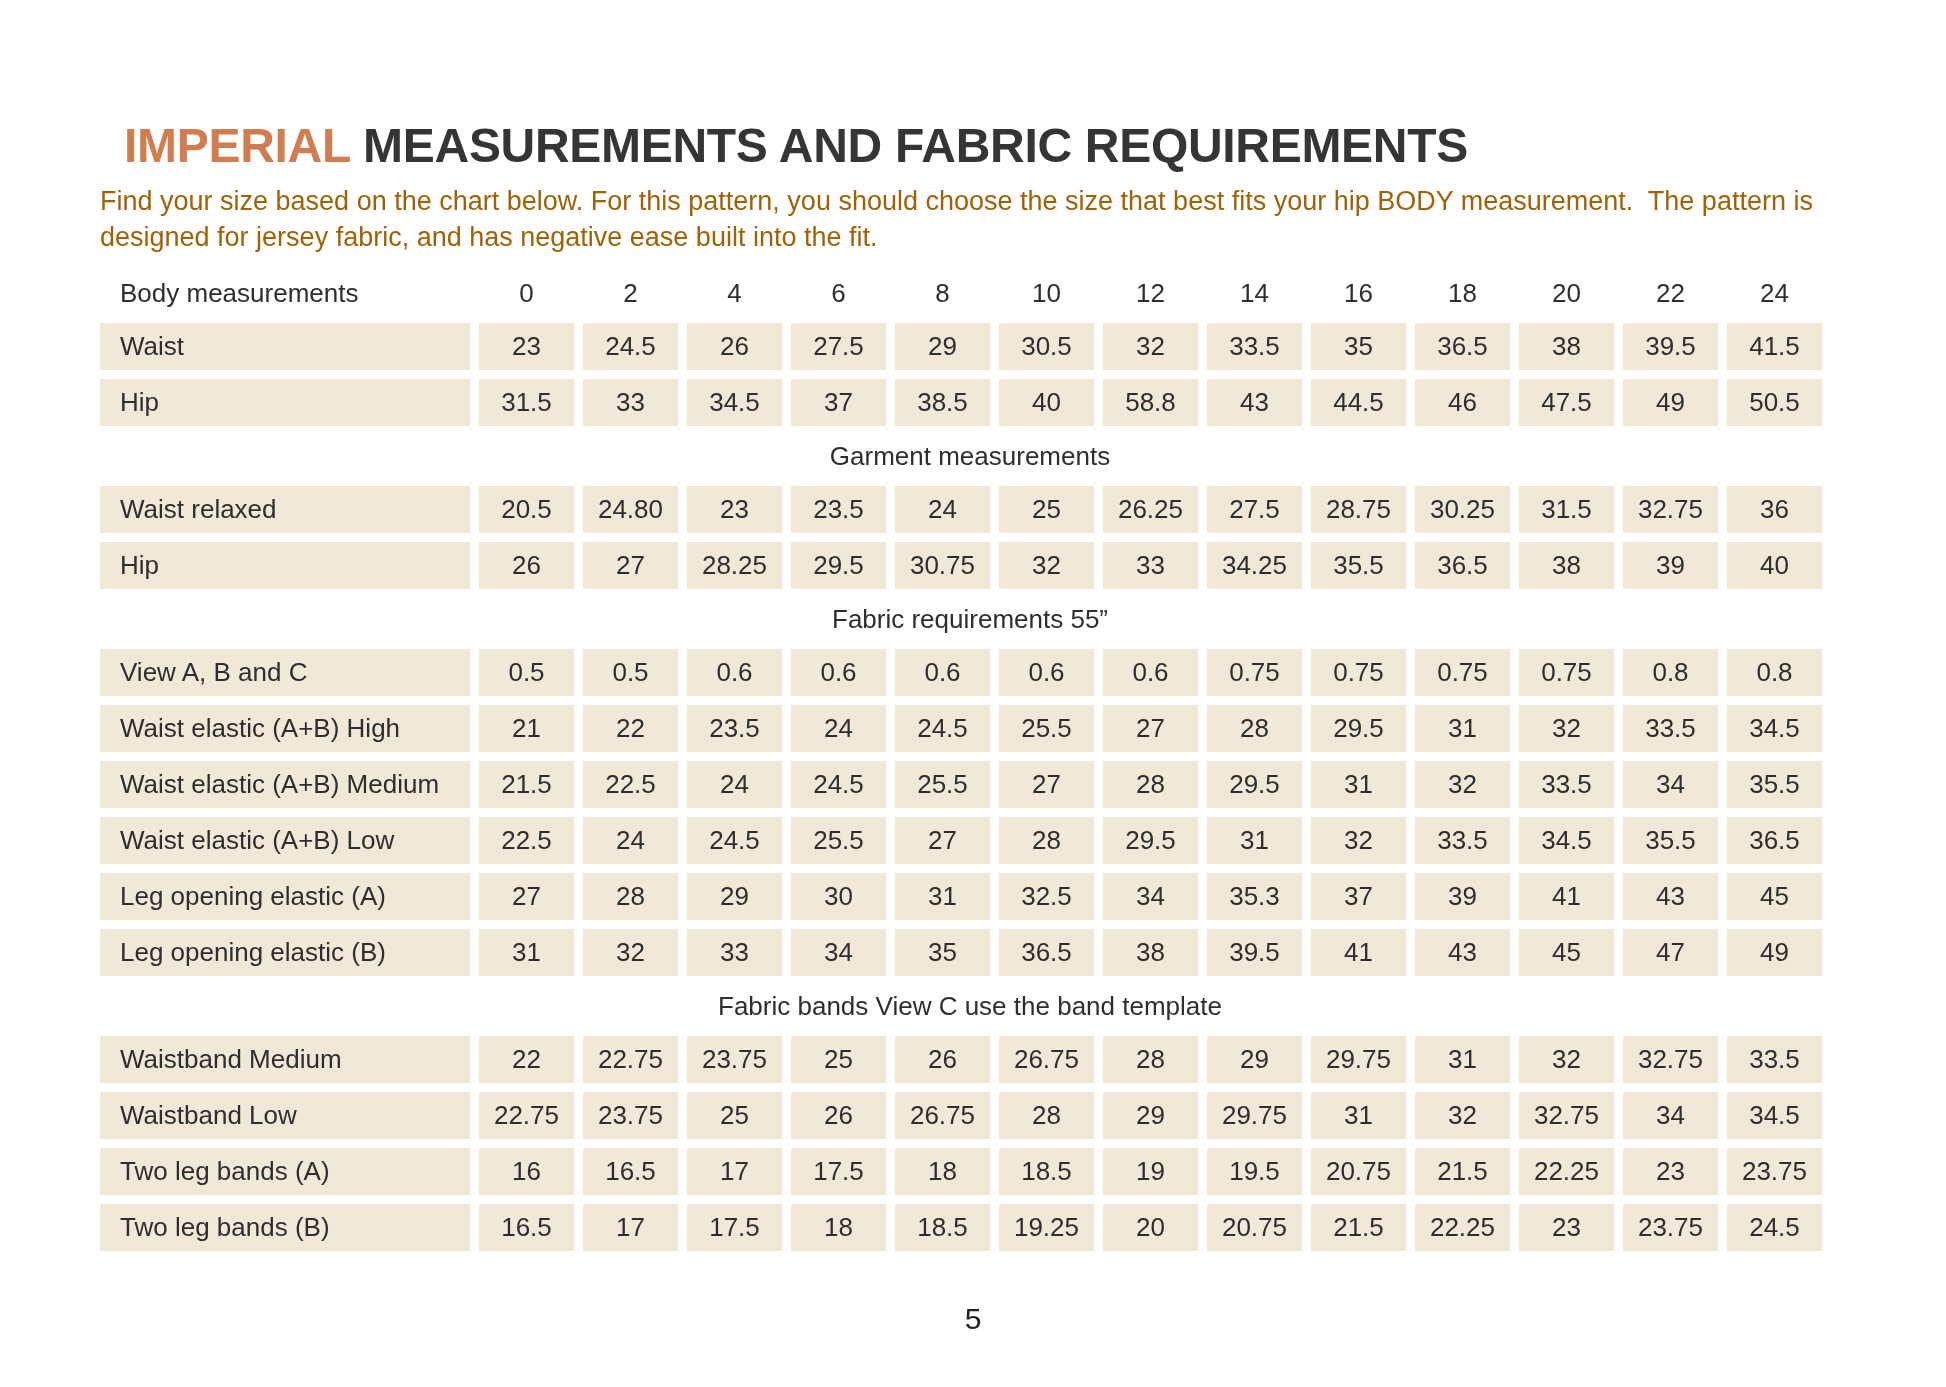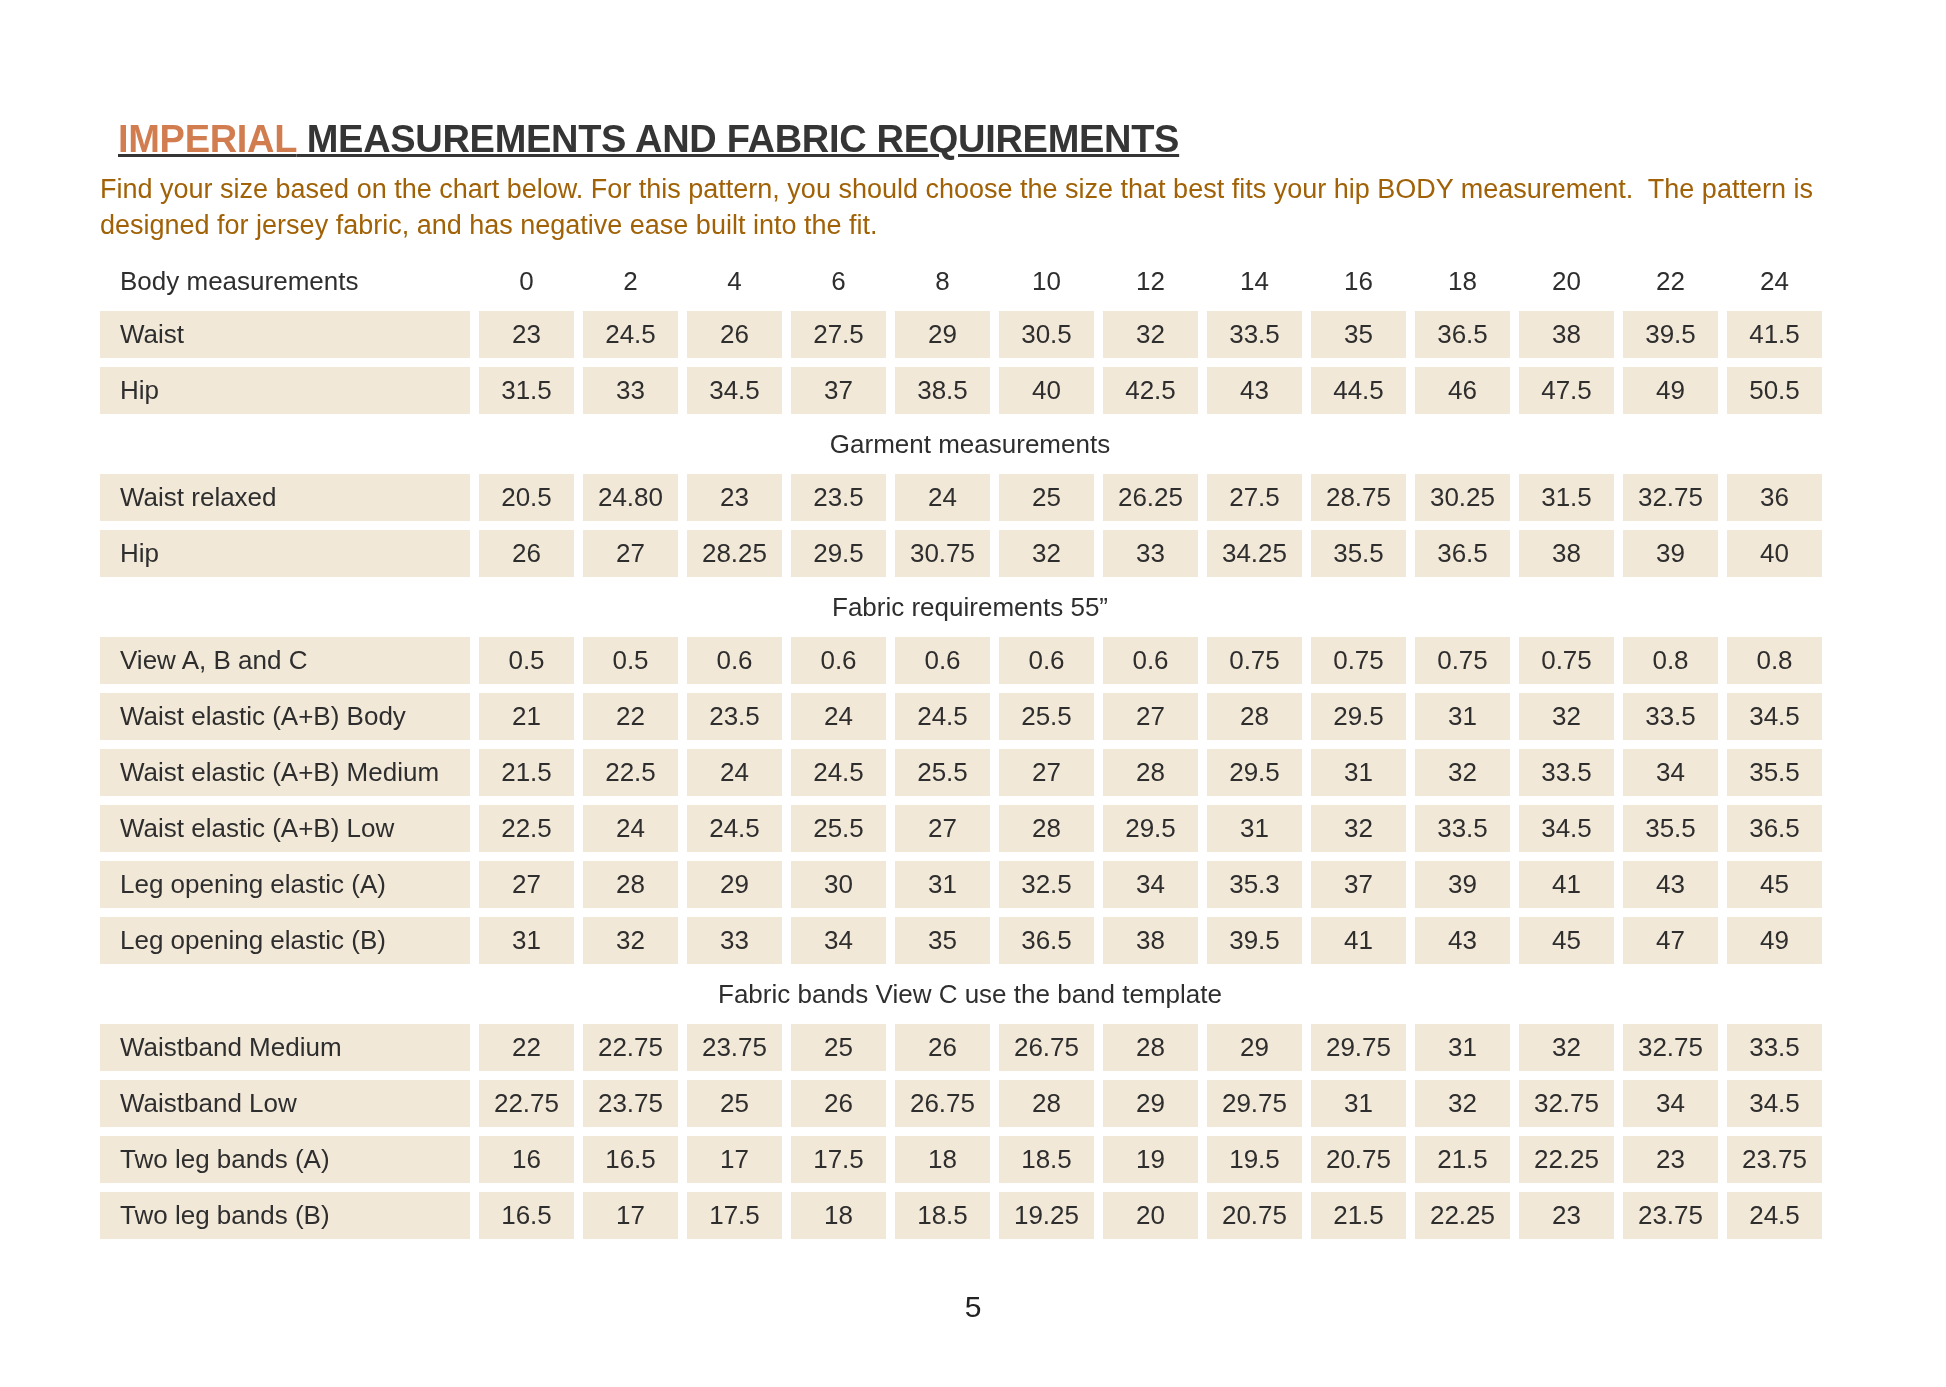--- a/index.html
+++ b/index.html
@@ -13,26 +13,25 @@
     width:1946px;
     height:1387px;
     font-family:"Liberation Sans", sans-serif;
     color:var(--ink);
     overflow:hidden;
   }
   .page{
     padding:118px 100px 0 100px;
   }
   .title{
-    font-size:38px;
+    font-size:48px;
     font-weight:bold;
     letter-spacing:-0.3px;
     color:#353535;
-    margin-left:18px;
-    text-decoration:underline;
+    margin-left:24px;
   }
   .title .accent{color:var(--accent);}
   .intro{
     font-size:27px;
     line-height:36px;
     margin-top:10px;
     max-width:1740px;
     white-space:pre-wrap;
     color:#a16207;
   }
@@ -141,21 +140,21 @@
           <td class="data-cell value-cell">41.5</td>
         </tr>
         <tr>
           <td class="data-cell label-cell">Hip</td>
           <td class="data-cell value-cell">31.5</td>
           <td class="data-cell value-cell">33</td>
           <td class="data-cell value-cell">34.5</td>
           <td class="data-cell value-cell">37</td>
           <td class="data-cell value-cell">38.5</td>
           <td class="data-cell value-cell">40</td>
-          <td class="data-cell value-cell">42.5</td>
+          <td class="data-cell value-cell">58.8</td>
           <td class="data-cell value-cell">43</td>
           <td class="data-cell value-cell">44.5</td>
           <td class="data-cell value-cell">46</td>
           <td class="data-cell value-cell">47.5</td>
           <td class="data-cell value-cell">49</td>
           <td class="data-cell value-cell">50.5</td>
         </tr>
         <tr>
           <td class="section-heading-cell" colspan="14">Garment measurements</td>
         </tr>
@@ -204,21 +203,21 @@
           <td class="data-cell value-cell">0.6</td>
           <td class="data-cell value-cell">0.6</td>
           <td class="data-cell value-cell">0.75</td>
           <td class="data-cell value-cell">0.75</td>
           <td class="data-cell value-cell">0.75</td>
           <td class="data-cell value-cell">0.75</td>
           <td class="data-cell value-cell">0.8</td>
           <td class="data-cell value-cell">0.8</td>
         </tr>
         <tr>
-          <td class="data-cell label-cell">Waist elastic (A+B) Body</td>
+          <td class="data-cell label-cell">Waist elastic (A+B) High</td>
           <td class="data-cell value-cell">21</td>
           <td class="data-cell value-cell">22</td>
           <td class="data-cell value-cell">23.5</td>
           <td class="data-cell value-cell">24</td>
           <td class="data-cell value-cell">24.5</td>
           <td class="data-cell value-cell">25.5</td>
           <td class="data-cell value-cell">27</td>
           <td class="data-cell value-cell">28</td>
           <td class="data-cell value-cell">29.5</td>
           <td class="data-cell value-cell">31</td>

